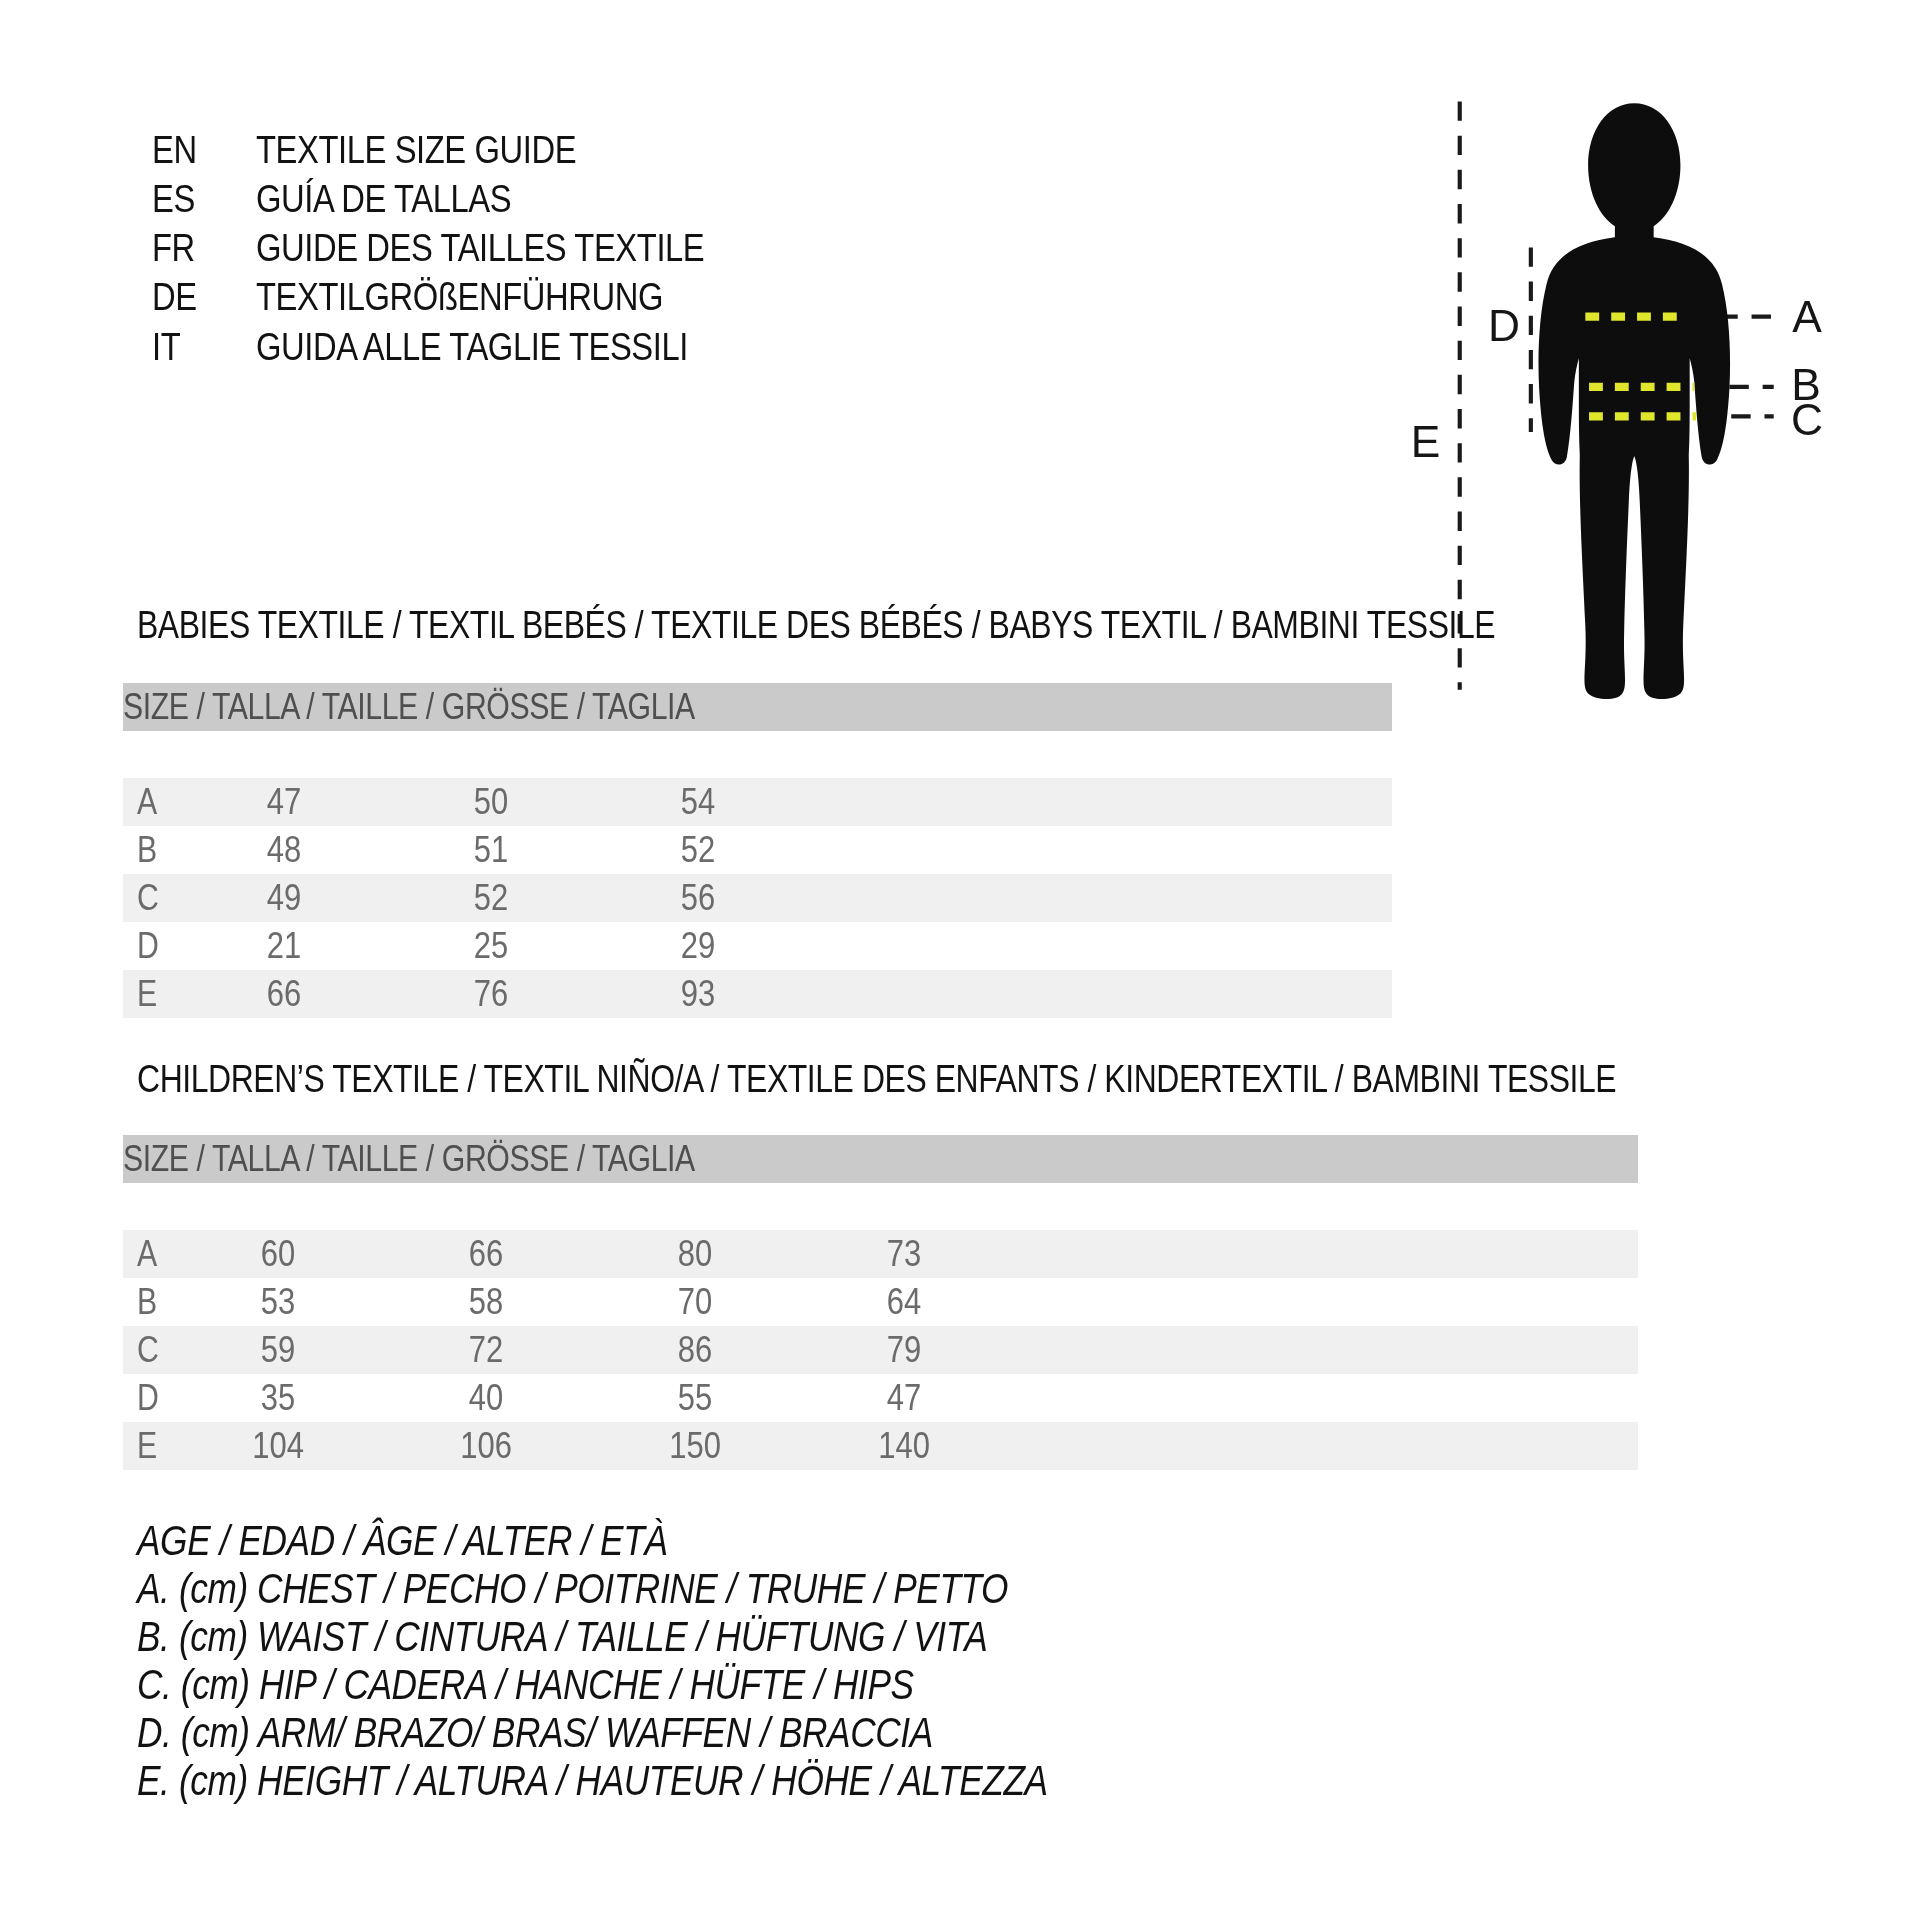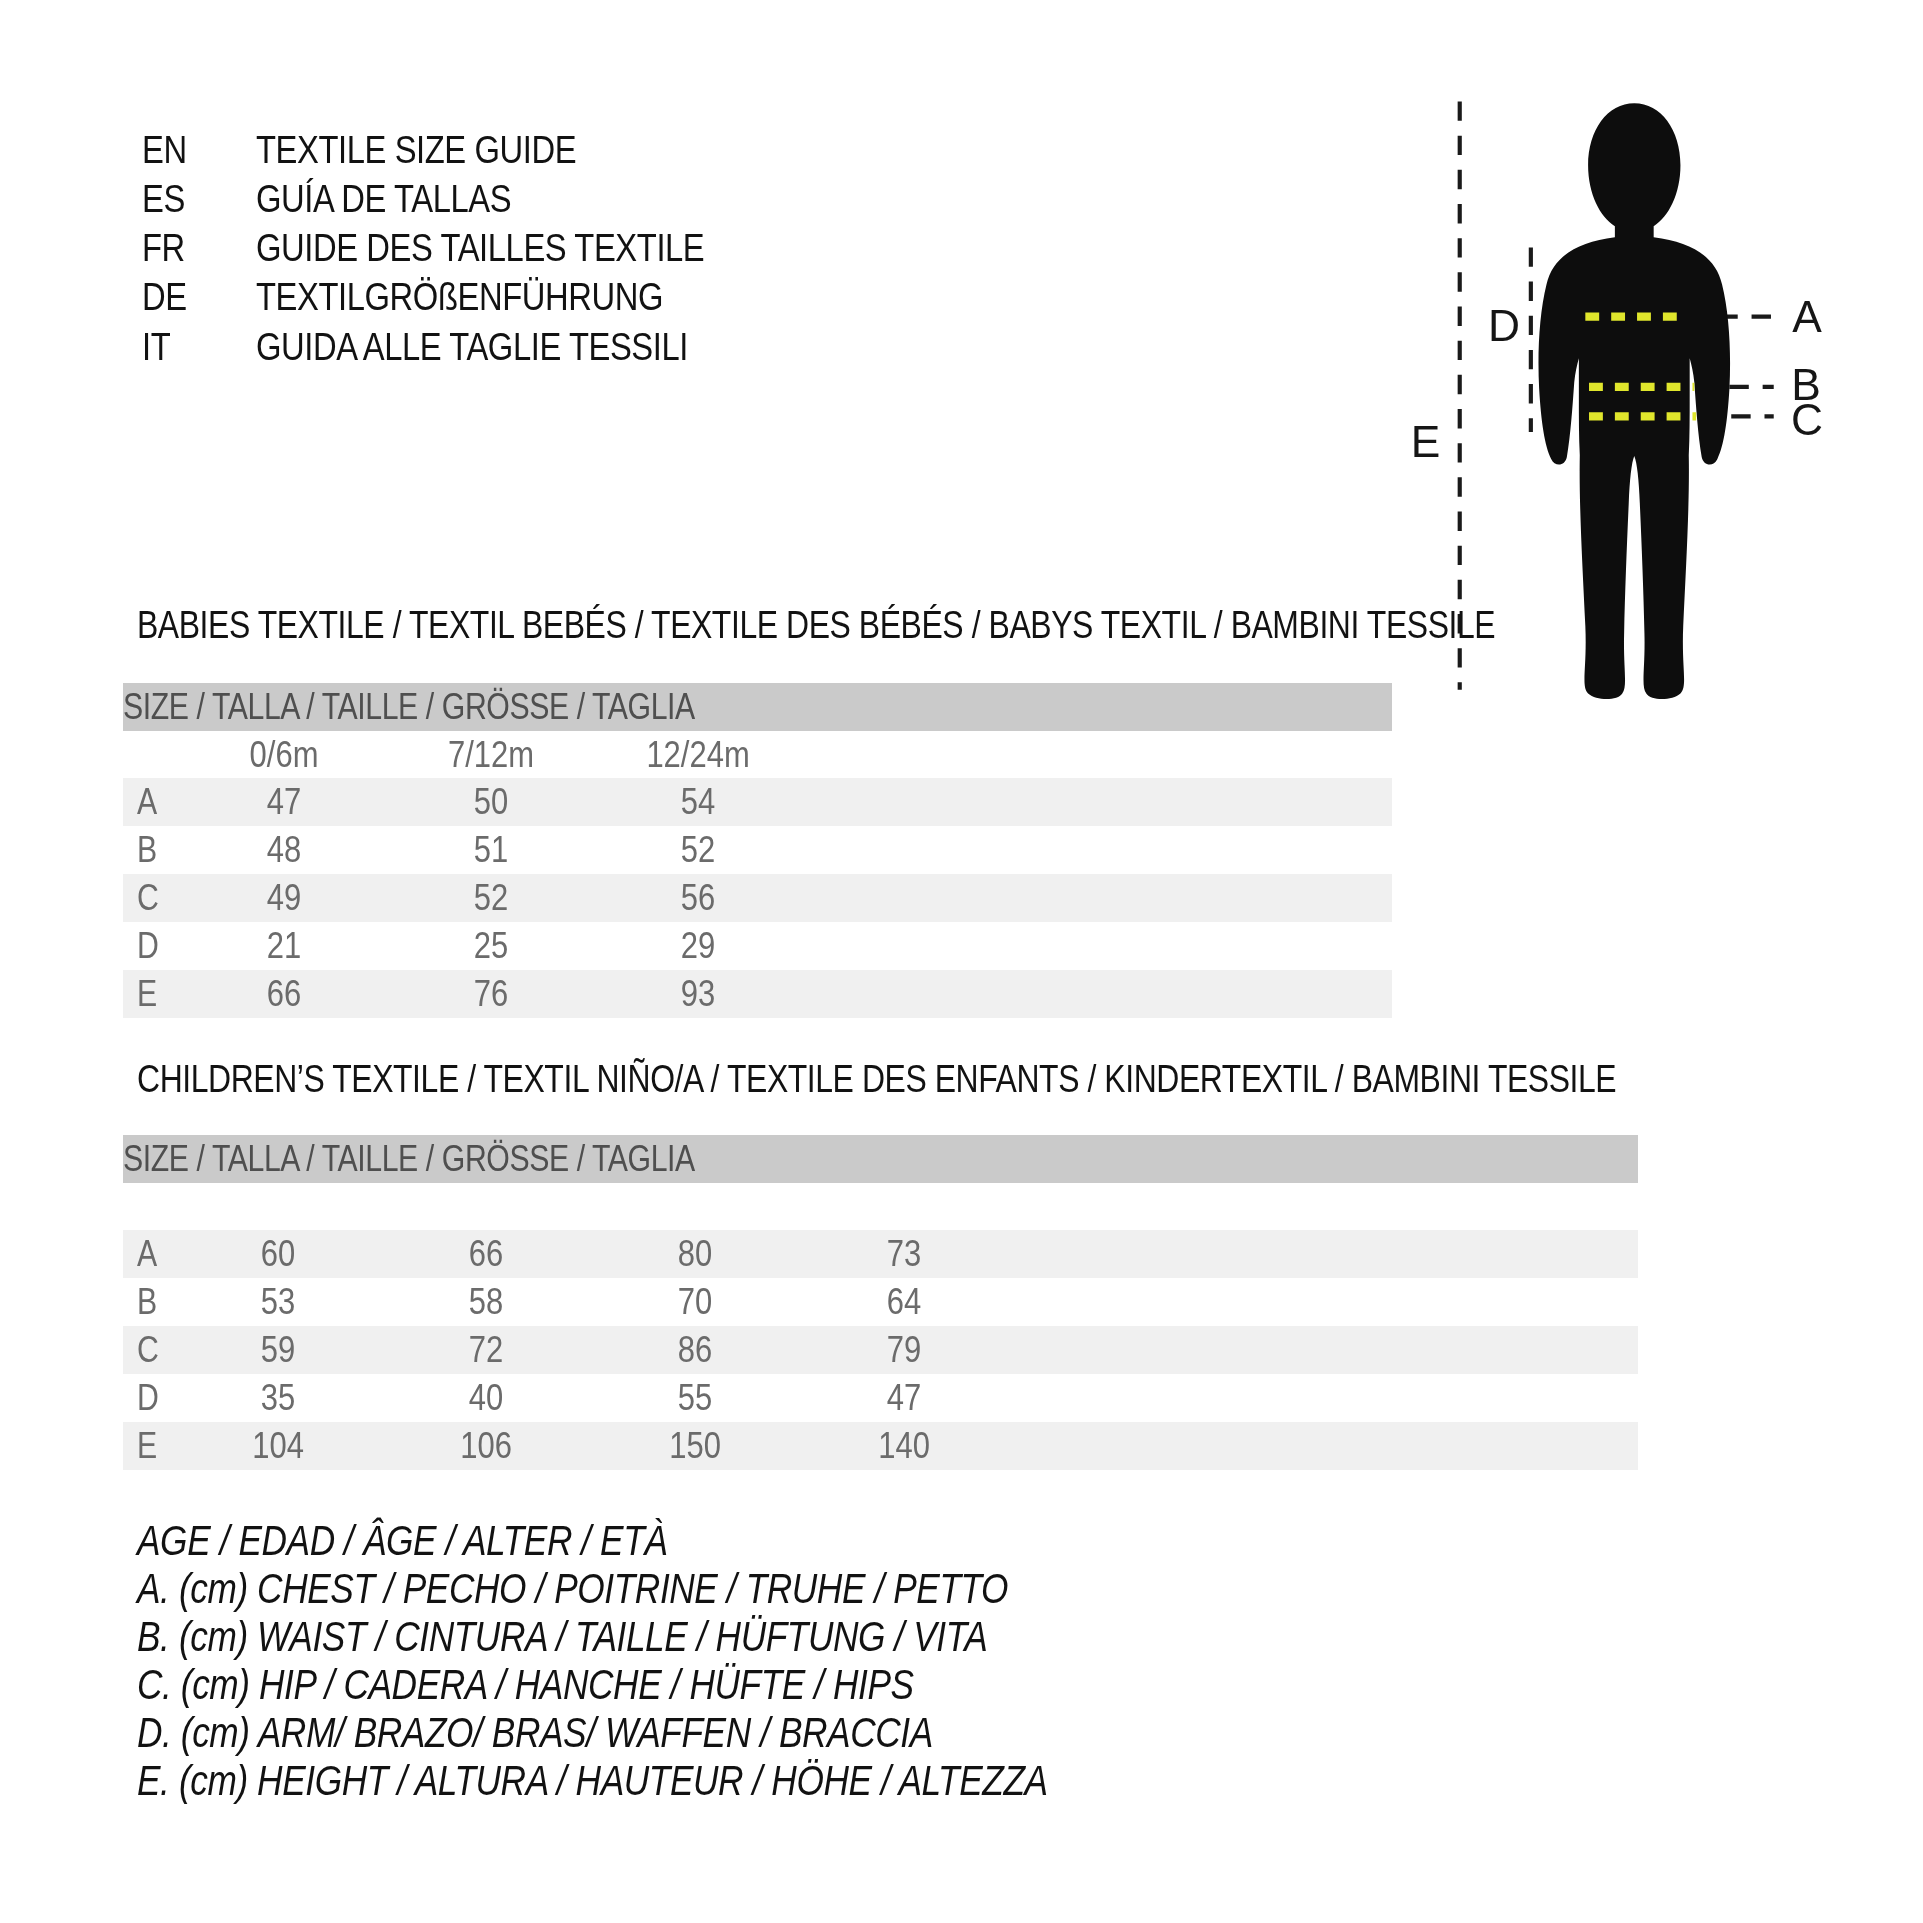--- a/index.html
+++ b/index.html
@@ -5,21 +5,21 @@
   html,body { margin:0; padding:0; background:#ffffff; }
   .page {
     position:relative; width:1923px; height:1923px; background:#ffffff;
     font-family:"Liberation Sans","DejaVu Sans",sans-serif; overflow:hidden;
   }
   .cx { display:inline-block; transform:scaleX(0.84); transform-origin:0 50%; white-space:nowrap; letter-spacing:-0.5px; }
   .cxc { display:inline-block; transform:scaleX(0.86); transform-origin:50% 50%; white-space:nowrap; }
 
   
   .lang-row { position:absolute; left:137px; height:50px; line-height:50px; font-size:39px; color:#121212; }
-  .lang-code { position:absolute; left:5px; top:0;text-align:center; }
+  .lang-code { position:absolute; left:15px; top:0;text-align:center; }
   .lang-title { position:absolute; left:119px; top:0; }
 
   
   .sec-title { position:absolute; left:137px; font-size:38px; line-height:41px; color:#121212; }
 
   
   .bar { position:absolute; left:123px; height:48px; background:#cacaca; color:#4f4f4f; font-size:36px; line-height:48px; box-sizing:border-box; }
 
   
   .trow { position:absolute; left:123px; height:48px; font-size:36px; line-height:48px; color:#6b6b6b; }
@@ -123,25 +123,20 @@
         <text class="fig-label" x="428" y="364" text-anchor="middle" dominant-baseline="central">C</text>
         <text class="fig-label" x="100" y="263" text-anchor="middle" dominant-baseline="central">D</text>
         <text class="fig-label" x="15" y="388" text-anchor="middle" dominant-baseline="central">E</text>
       </g>
     </svg>
   </div>
 
   <div class="sec-title" style="top:605px;"><span class="cx">BABIES TEXTILE / TEXTIL BEBÉS / TEXTILE DES BÉBÉS / BABYS TEXTIL / BAMBINI TESSILE</span></div>
   <div class="bar" style="top:683px; width:1269px;"><span class="cx">SIZE / TALLA / TAILLE / GRÖSSE / TAGLIA</span></div>
 
-  <div class="trow" style="top:731px; width:1269px;">
-    <span class="cell b-c0"><span class="cxc">0/6m</span></span>
-    <span class="cell b-c1"><span class="cxc">7/12m</span></span>
-    <span class="cell b-c2"><span class="cxc">12/24m</span></span>
-  </div>
   <div class="trow alt" style="top:778px; width:1269px;">
     <span class="rlabel"><span class="cx">A</span></span>
     <span class="cell b-c0"><span class="cxc">47</span></span>
     <span class="cell b-c1"><span class="cxc">50</span></span>
     <span class="cell b-c2"><span class="cxc">54</span></span>
   </div>
   <div class="trow" style="top:826px; width:1269px;">
     <span class="rlabel"><span class="cx">B</span></span>
     <span class="cell b-c0"><span class="cxc">48</span></span>
     <span class="cell b-c1"><span class="cxc">51</span></span>

